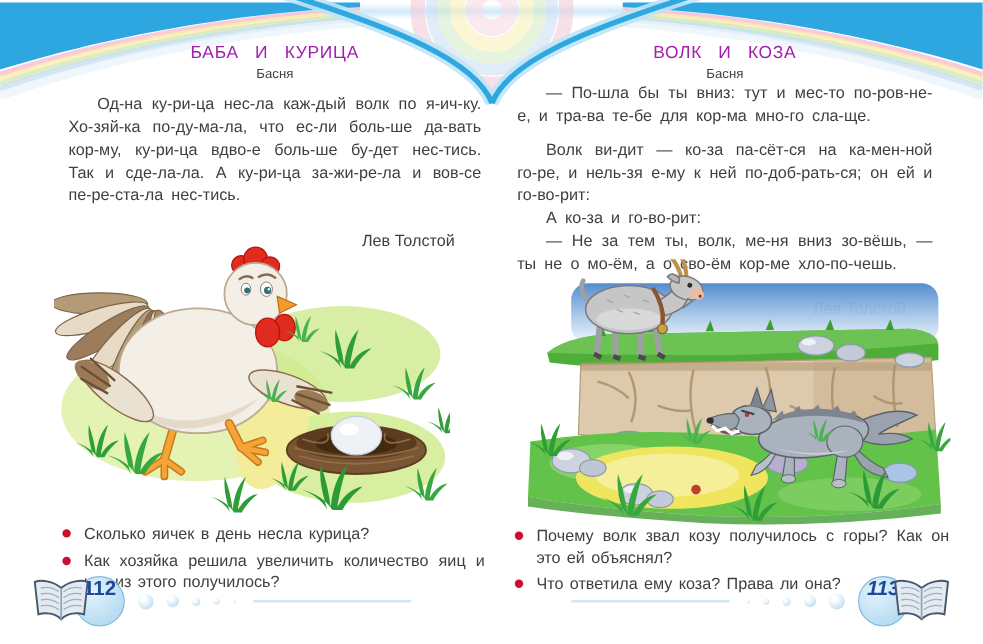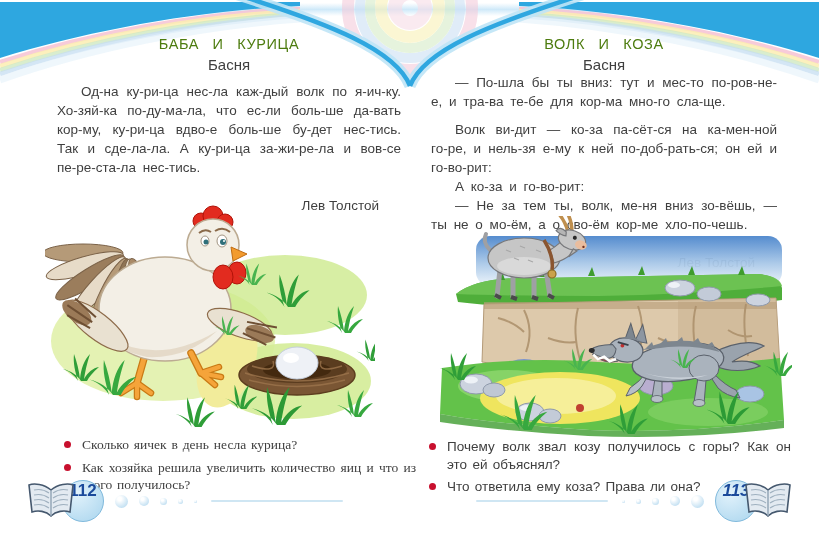--- a/index.html
+++ b/index.html
@@ -6,32 +6,32 @@
   body{
     width:819px;height:537px;position:relative;overflow:hidden;background:#ffffff;
     font-family:"Liberation Sans", sans-serif;color:#3f3f3f;
   }
   
   .banner{position:absolute;top:0;left:0;width:819px;height:92px;}
   
   .col{position:absolute;top:36px;}
   .col.left{left:57px;width:344px;}
   .col.right{left:431px;width:346px;}
-  .title{text-align:center;font-size:14.5px;letter-spacing:.6px;word-spacing:9px;color:#4d7c0f;}
-  .genre{text-align:center;font-size:15px;margin-top:4px;}
+  .title{text-align:center;font-size:14.5px;letter-spacing:.6px;word-spacing:9px;color:#a21caf;}
+  .genre{text-align:center;font-size:11px;margin-top:4px;}
   .para{font-size:13.5px;line-height:19px;text-align:justify;text-indent:24px;word-spacing:3px;margin:0;}
   .para.first{margin-top:9px;}
   .author{font-size:13.5px;text-align:right;padding-right:22px;margin-top:21px;}
   
   .illu{position:absolute;}
   .illu.hen{left:45px;top:183px;}
   .illu.wg{left:428px;top:216px;}
   
   .questions{position:absolute;font-size:13.5px;line-height:17.5px;}
-  .questions.left{left:64px;top:436px;width:352px;font-family:Liberation Serif, serif;}
+  .questions.left{left:52px;top:436px;width:352px;}
   .questions.right{left:429px;top:438px;width:362px;}
   .q-item{display:flex;margin-bottom:5px;}
   .q-dot{flex:0 0 7px;width:7px;height:7px;border-radius:50%;background:#c8102e;margin-top:5px;margin-right:11px;}
   .q-text{flex:1;text-align:justify;word-spacing:1.5px;}
   
   .footer{position:absolute;bottom:15px;display:flex;align-items:center;}
   .footer.fl{left:26px;}
   .footer.fr{right:26px;font-style:italic;}
   .book-ic{position:relative;z-index:2;width:50px;height:38px;}
   .page-badge{

